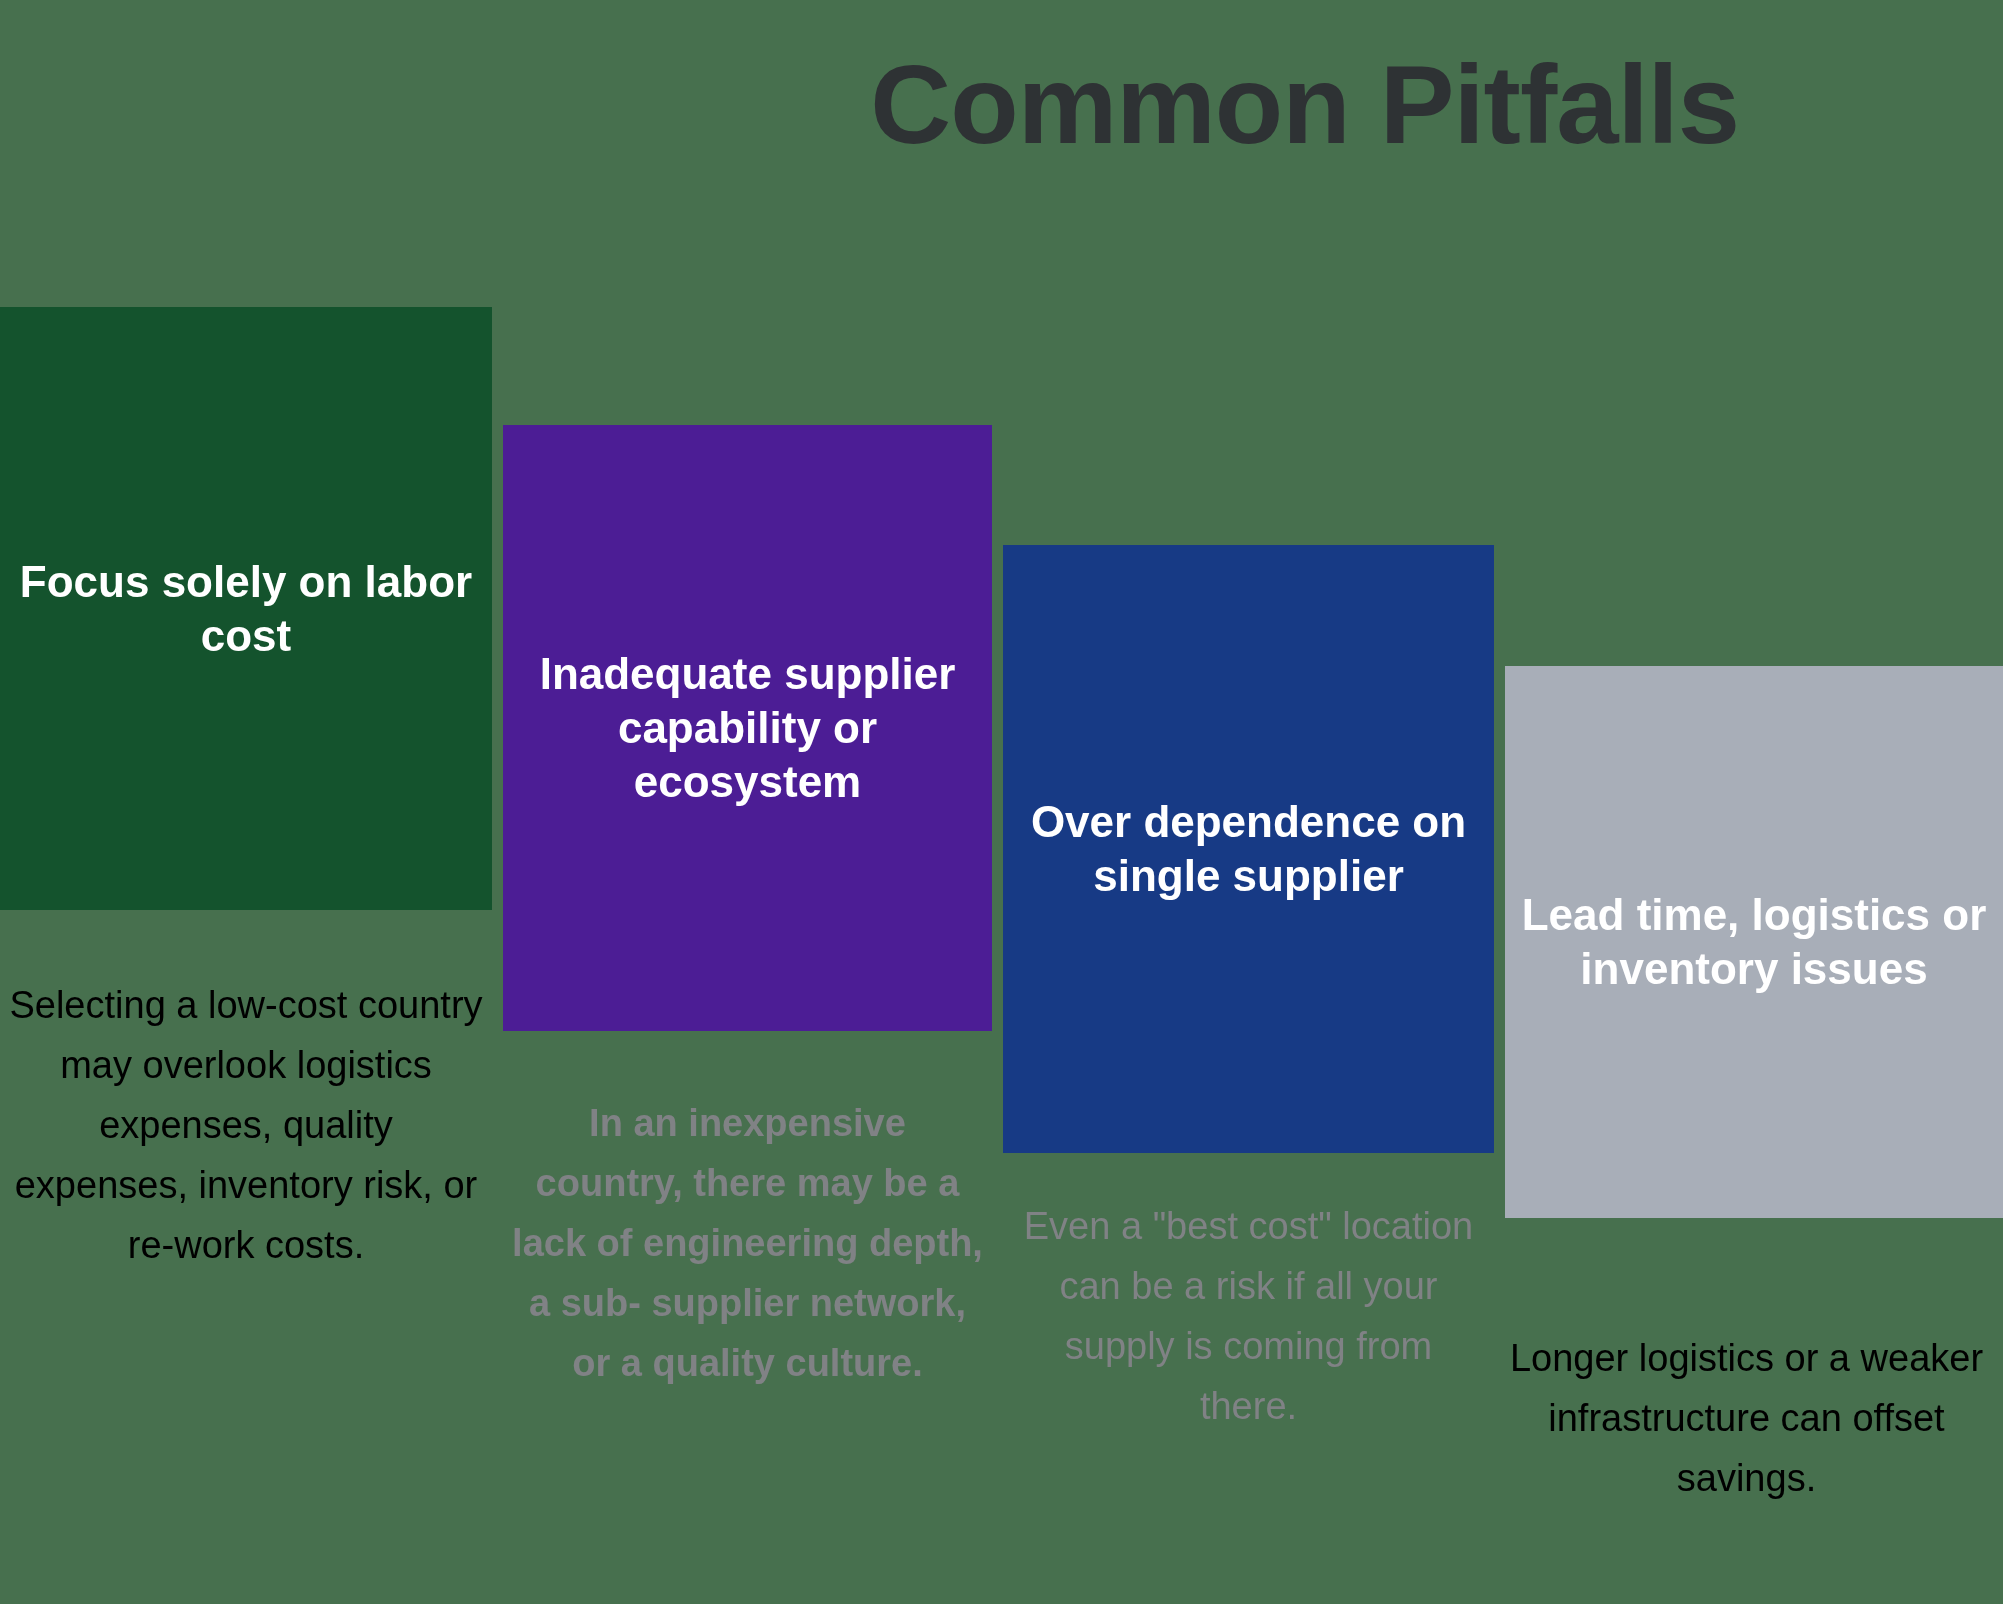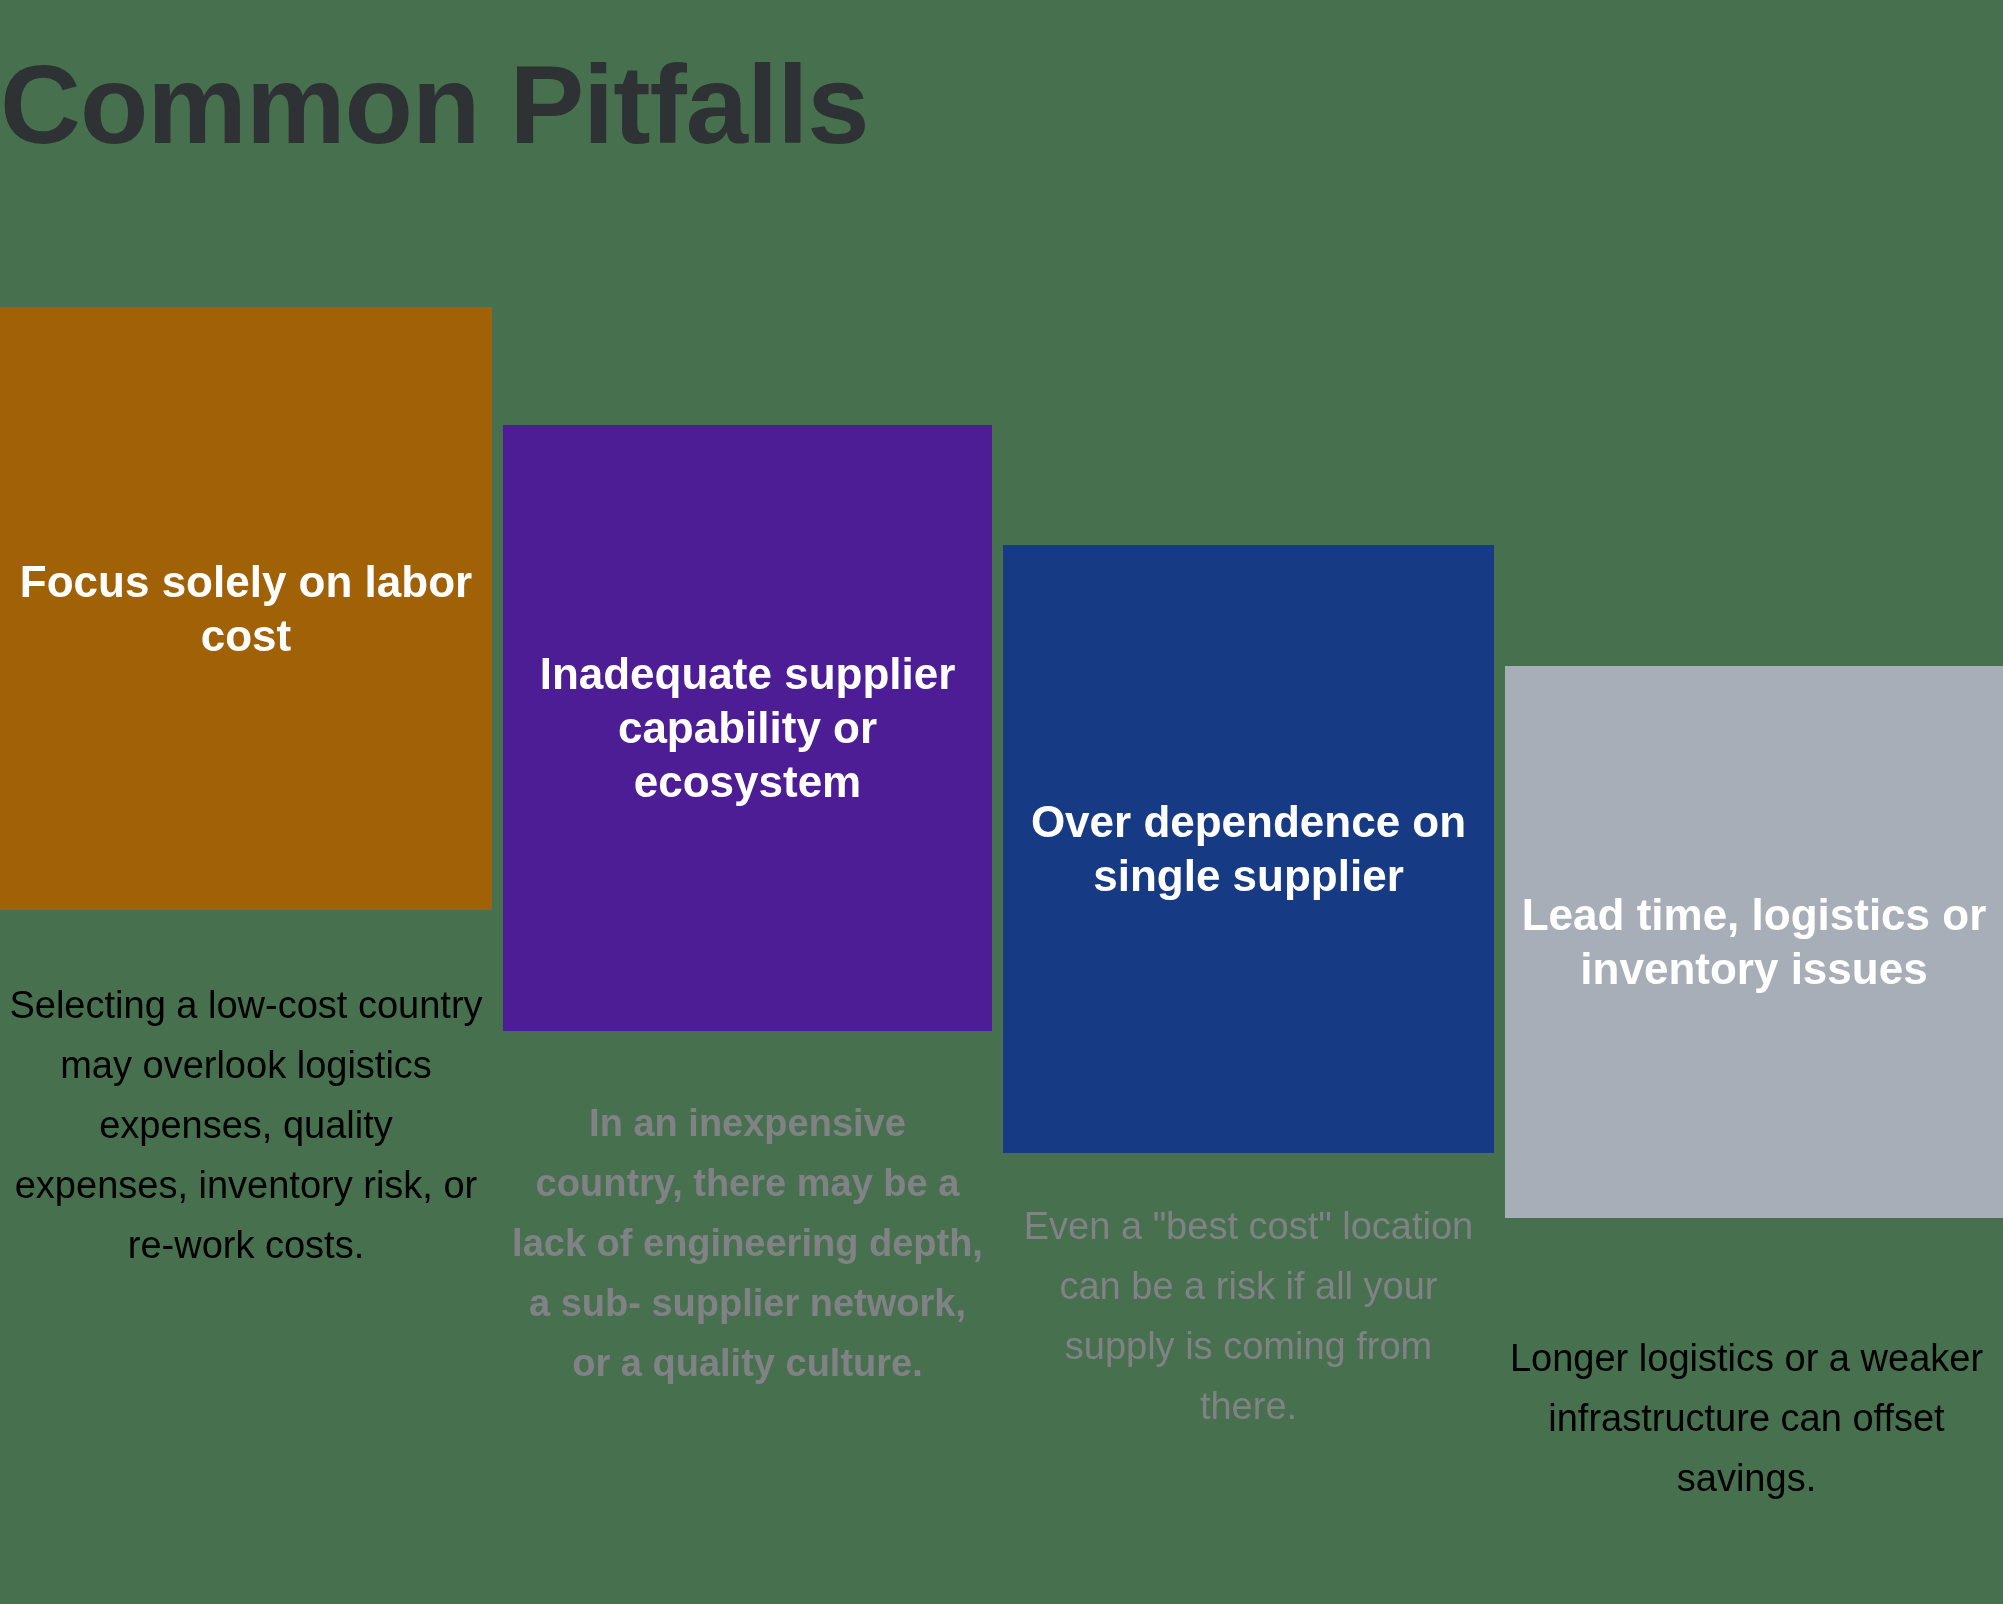--- a/index.html
+++ b/index.html
@@ -13,21 +13,21 @@
     font-family: "Liberation Sans", sans-serif;
     overflow: hidden;
     position: relative;
   }
 
   #page-title {
     position: absolute;
     left: 0;
     top: 46px;
     width: 1739px;
-    text-align: left;
+    text-align: right;
     font-size: 112px;
     font-weight: bold;
     color: #2E3234;
     letter-spacing: -1px;
     line-height: 1.05;
     white-space: nowrap;
   }
 
   .pitfall-box {
     position: absolute;
@@ -72,21 +72,21 @@
 
   
   #box-4      { left: 1505px; top: 666px;  width: 498px;  height: 552px; }
   #desc-4     { left: 1490px; top: 1328px; width: 513px; }
 </style>
 </head>
 <body style="background: rgb(71, 112, 78);">
 
 <div id="page-title" style="color: rgb(46, 50, 52);">Common Pitfalls</div>
 
-<div class="pitfall-box" id="box-1" style="background: #a16207;">
+<div class="pitfall-box" id="box-1" style="background: #14532d;">
   <div class="pitfall-heading">Focus solely on labor cost</div>
 </div>
 <div class="pitfall-desc" id="desc-1" style="color: #000000;">Selecting a low-cost country may overlook logistics expenses, quality expenses, inventory risk, or re-work costs.</div>
 
 <div class="pitfall-box" id="box-2" style="background: #4c1d95; justify-content: flex-end;">
   <div class="pitfall-heading">Inadequate supplier capability or ecosystem</div>
 </div>
 <div class="pitfall-desc" id="desc-2" style="color: rgb(128, 130, 133);">In an inexpensive country, there may be a lack of engineering depth, a sub- supplier network, or a quality culture.</div>
 
 <div class="pitfall-box" id="box-3" style="background: rgb(23, 58, 133);">

